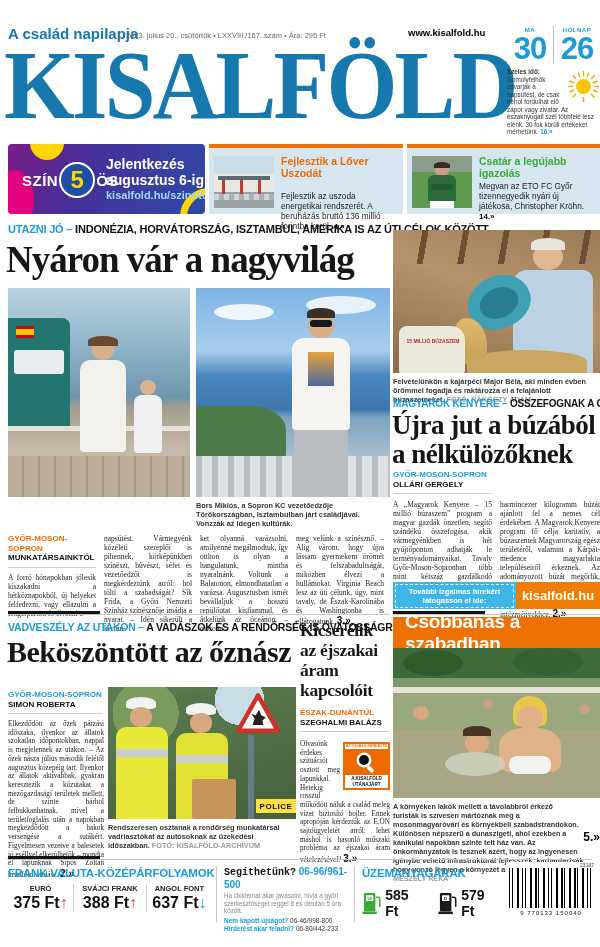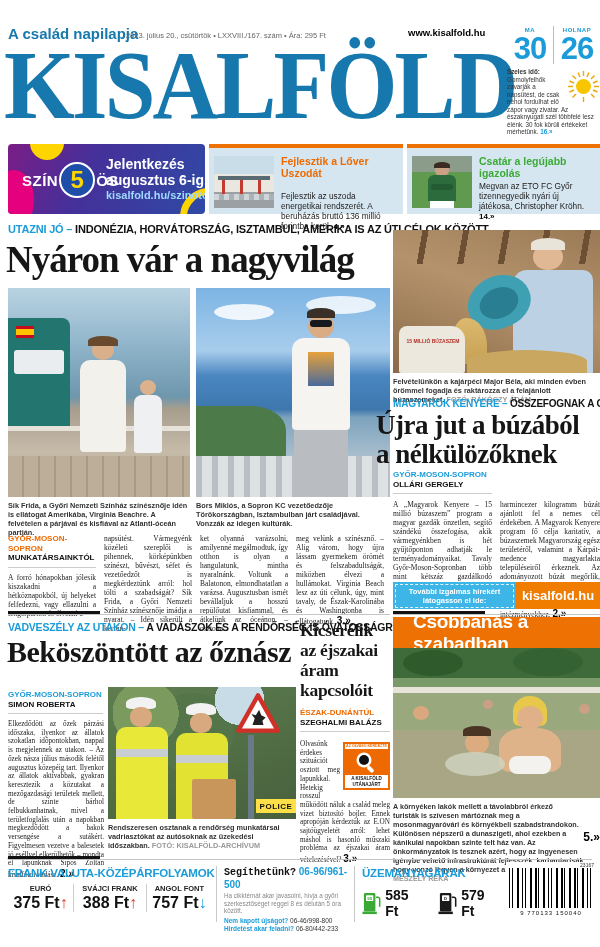--- a/index.html
+++ b/index.html
@@ -155,21 +155,20 @@
     <div style="left:0;top:168px;width:194px;height:41px;background:#dde1e4;"></div>
     <div style="left:0;top:168px;width:194px;height:41px;background:repeating-linear-gradient(90deg,#b8bec4 0 6px,transparent 6px 16px);"></div>
     <div style="left:112px;top:26px;width:26px;height:24px;background:#d9ac84;border-radius:50%;"></div>
     <div style="left:111px;top:20px;width:28px;height:10px;background:#3a3028;border-radius:50% 50% 0 0;"></div>
     <div style="left:114px;top:32px;width:22px;height:7px;background:#15181c;border-radius:3px;"></div>
     <div style="left:96px;top:50px;width:58px;height:92px;background:#f5f4f1;border-radius:12px 12px 4px 4px;"></div>
     <div style="left:112px;top:64px;width:26px;height:34px;background:linear-gradient(180deg,#e8a23c,#4a6a9a);"></div>
     <div style="left:98px;top:142px;width:54px;height:67px;background:#b9bcc0;"></div>
   </div>
 
-  <div class="abs caption" style="left:8px;top:501px;width:182px;">Sík Frida, a Győri Nemzeti Színház színésznője idén is ellátogat Amerikába, Virginia Beachre. A felvételen a párjával és kisfiával az Atlanti-óceán partján.</div>
   <div class="abs caption" style="left:196px;top:501px;width:194px;">Bors Miklós, a Sopron KC vezetőedzője Törökországban, Isztambulban járt családjával. Vonzzák az idegen kultúrák.</div>
 
   <div class="abs" style="left:8px;top:534px;width:88px;">
     <div class="byline">
       <span class="loc-o">GYŐR-MOSON-SOPRON</span>
       <span>MUNKATÁRSAINKTÓL</span>
     </div>
     <div class="bodytxt" style="margin-top:5px;">A forró hónapokban jólesik kiszakadni a hétköznapokból, új helyeket felfedezni, vagy ellazulni a tengerparton és élvezni a</div>
   </div>
   <div class="abs bodytxt" style="left:104px;top:534px;width:88px;">napsütést. Vármegyénk közéleti szereplői is pihennek, körképünkben színészt, bűvészt, séfet és vezetőedzőt is megkérdeztünk arról: hol tölti a szabadságát? Sík Frida, a Győri Nemzeti Színház színésznője imádja a nyarat. – Idén sikerült a kertün-</div>
@@ -192,21 +191,21 @@
     <div style="left:12px;top:108px;width:56px;font:bold 5px/6px var(--sans);color:#b03028;text-align:center;">15 MILLIÓ BÚZASZEM</div>
     <div style="left:74px;top:120px;width:120px;height:23px;background:#caa761;border-radius:50% 50% 0 0;"></div>
   </div>
   <div class="abs caption" style="left:393px;top:377px;width:207px;">
     <span>Felvételünkön a kajárpéci Major Béla, aki minden évben örömmel fogadja és raktározza el a felajánlott búzaszemeket.</span>
     <span class="credit">FOTÓ: RÁKÓCZY ÁDÁM</span>
   </div>
   <div class="abs kicker" style="left:393px;top:399px;font-size:10px;">
     <span class="hl">MAGYAROK KENYERE –</span><span> ÖSSZEFOGNAK A GAZDÁK</span>
   </div>
-  <div class="abs hline" style="left:376px;top:411px;width:208px;font-size:27px;line-height:29px;letter-spacing:-.5px;">Újra jut a búzából a nélkülözőknek</div>
+  <div class="abs hline" style="left:392px;top:411px;width:208px;font-size:27px;line-height:29px;letter-spacing:-.5px;">Újra jut a búzából a nélkülözőknek</div>
 
   <div class="abs" style="left:393px;top:470px;width:99px;">
     <div class="byline">
       <span class="loc-b">GYŐR-MOSON-SOPRON</span>
       <span>OLLÁRI GERGELY</span>
     </div>
   </div>
   <div class="abs bodytxt" style="left:393px;top:500px;width:99px;">A „Magyarok Kenyere – 15 millió búzaszem” program a magyar gazdák önzetlen, segítő szándékú összefogása, akik vármegyénkben is hét gyűjtőponton adhatják le terményadományaikat. Tavaly Győr-Moson-Sopronban több mint kétszáz gazdálkodó mintegy</div>
   <div class="abs bodytxt" style="left:500px;top:500px;width:100px;">
     <span>harmincezer kilogramm búzát ajánlott fel a nemes cél érdekében. A Magyarok Kenyere program fő célja karitatív, a búzaszemek Magyarország egész területéről, valamint a Kárpát-medence magyarlakta településeiről érkeznek. Az adományozott búzát megőrlik, végül lisztként jut el a rászorulók ellátásával foglalkozó egyházi és civil szervezetekhez, intézményekhez.</span>
@@ -283,21 +282,21 @@
           <rect x="15" y="15" width="8" height="4" rx="2" transform="rotate(45 15 15)" fill="#fff"></rect>
         </svg>
       </span>
       <span style="display:block;background:#fff;color:#111;font:bold 4.6px/5.6px var(--sans);text-align:center;padding:1px 0;">A KISALFÖLD UTÁNAJÁRT</span>
     </span>
     <span>Olvasónk érdekes szituációt osztott meg lapunkkal. Hetekig rosszul működött náluk a család meleg vizet biztosító bojler. Ennek apropóján kérdeztük az E.ON sajtóügyeletét arról: lehet máshol is hasonló műszaki probléma az éjszakai áram vételezésével?</span>
     <span class="pref">3.»</span>
   </div>
 
   <div class="abs" style="left:393px;top:617px;width:207px;height:31px;background:var(--orange);display:flex;align-items:center;">
-    <span style="font:bold 19px var(--sans);color:#fff;padding-left:20px;letter-spacing:-.3px;">Csobbanás a szabadban</span>
+    <span style="font:bold 19px var(--sans);color:#fff;padding-left:12px;letter-spacing:-.3px;">Csobbanás a szabadban</span>
   </div>
   <div class="photo" style="left:393px;top:648px;width:207px;height:150px;">
     <div style="inset:0;background:linear-gradient(180deg,#3f6a3a 0 20%,#7a9a6a 20% 26%,#e8e4da 26% 30%,#9aa87e 30% 55%,#a8a684 55% 100%);"></div>
     <div style="left:10px;top:2px;width:60px;height:26px;background:#2f5a2c;border-radius:50%;"></div>
     <div style="left:120px;top:0;width:70px;height:28px;background:#356232;border-radius:50%;"></div>
     <div style="left:20px;top:58px;width:16px;height:14px;background:#d9a87e;border-radius:50%;"></div>
     <div style="left:90px;top:52px;width:10px;height:9px;background:#caa184;border-radius:50%;"></div>
     <div style="left:186px;top:56px;width:11px;height:10px;background:#caa184;border-radius:50%;"></div>
     <div style="left:120px;top:48px;width:34px;height:30px;background:#e8c84a;border-radius:50% 50% 20% 20%;"></div>
     <div style="left:124px;top:58px;width:26px;height:24px;background:#e0b088;border-radius:50%;"></div>
@@ -326,21 +325,21 @@
     </div>
     <div style="flex:1.1;border-right:1px solid #ccc;">
       <div style="font:bold 7.5px/10px var(--sans);color:#222;">SVÁJCI FRANK</div>
       <div style="font:bold 16px/18px var(--sans);color:#111;">
         <span>388 Ft</span><span style="color:#e03a2f;">↑</span>
       </div>
     </div>
     <div style="flex:1;">
       <div style="font:bold 7.5px/10px var(--sans);color:#222;">ANGOL FONT</div>
       <div style="font:bold 16px/18px var(--sans);color:#111;">
-        <span>757 Ft</span><span style="color:var(--accent-blue);">↓</span>
+        <span>637 Ft</span><span style="color:var(--accent-blue);">↓</span>
       </div>
     </div>
   </div>
 
   <div class="vsep" style="left:216px;top:866px;height:56px;"></div>
 
   <div class="abs" style="left:224px;top:866px;width:124px;">
     <div style="font:bold 10px/12px var(--sans);">
       <span style="color:#111;font-family:Liberation Mono, monospace;">Segíthetünk?</span>
       <span style="color:var(--accent-blue);">06-96/961-500</span>

